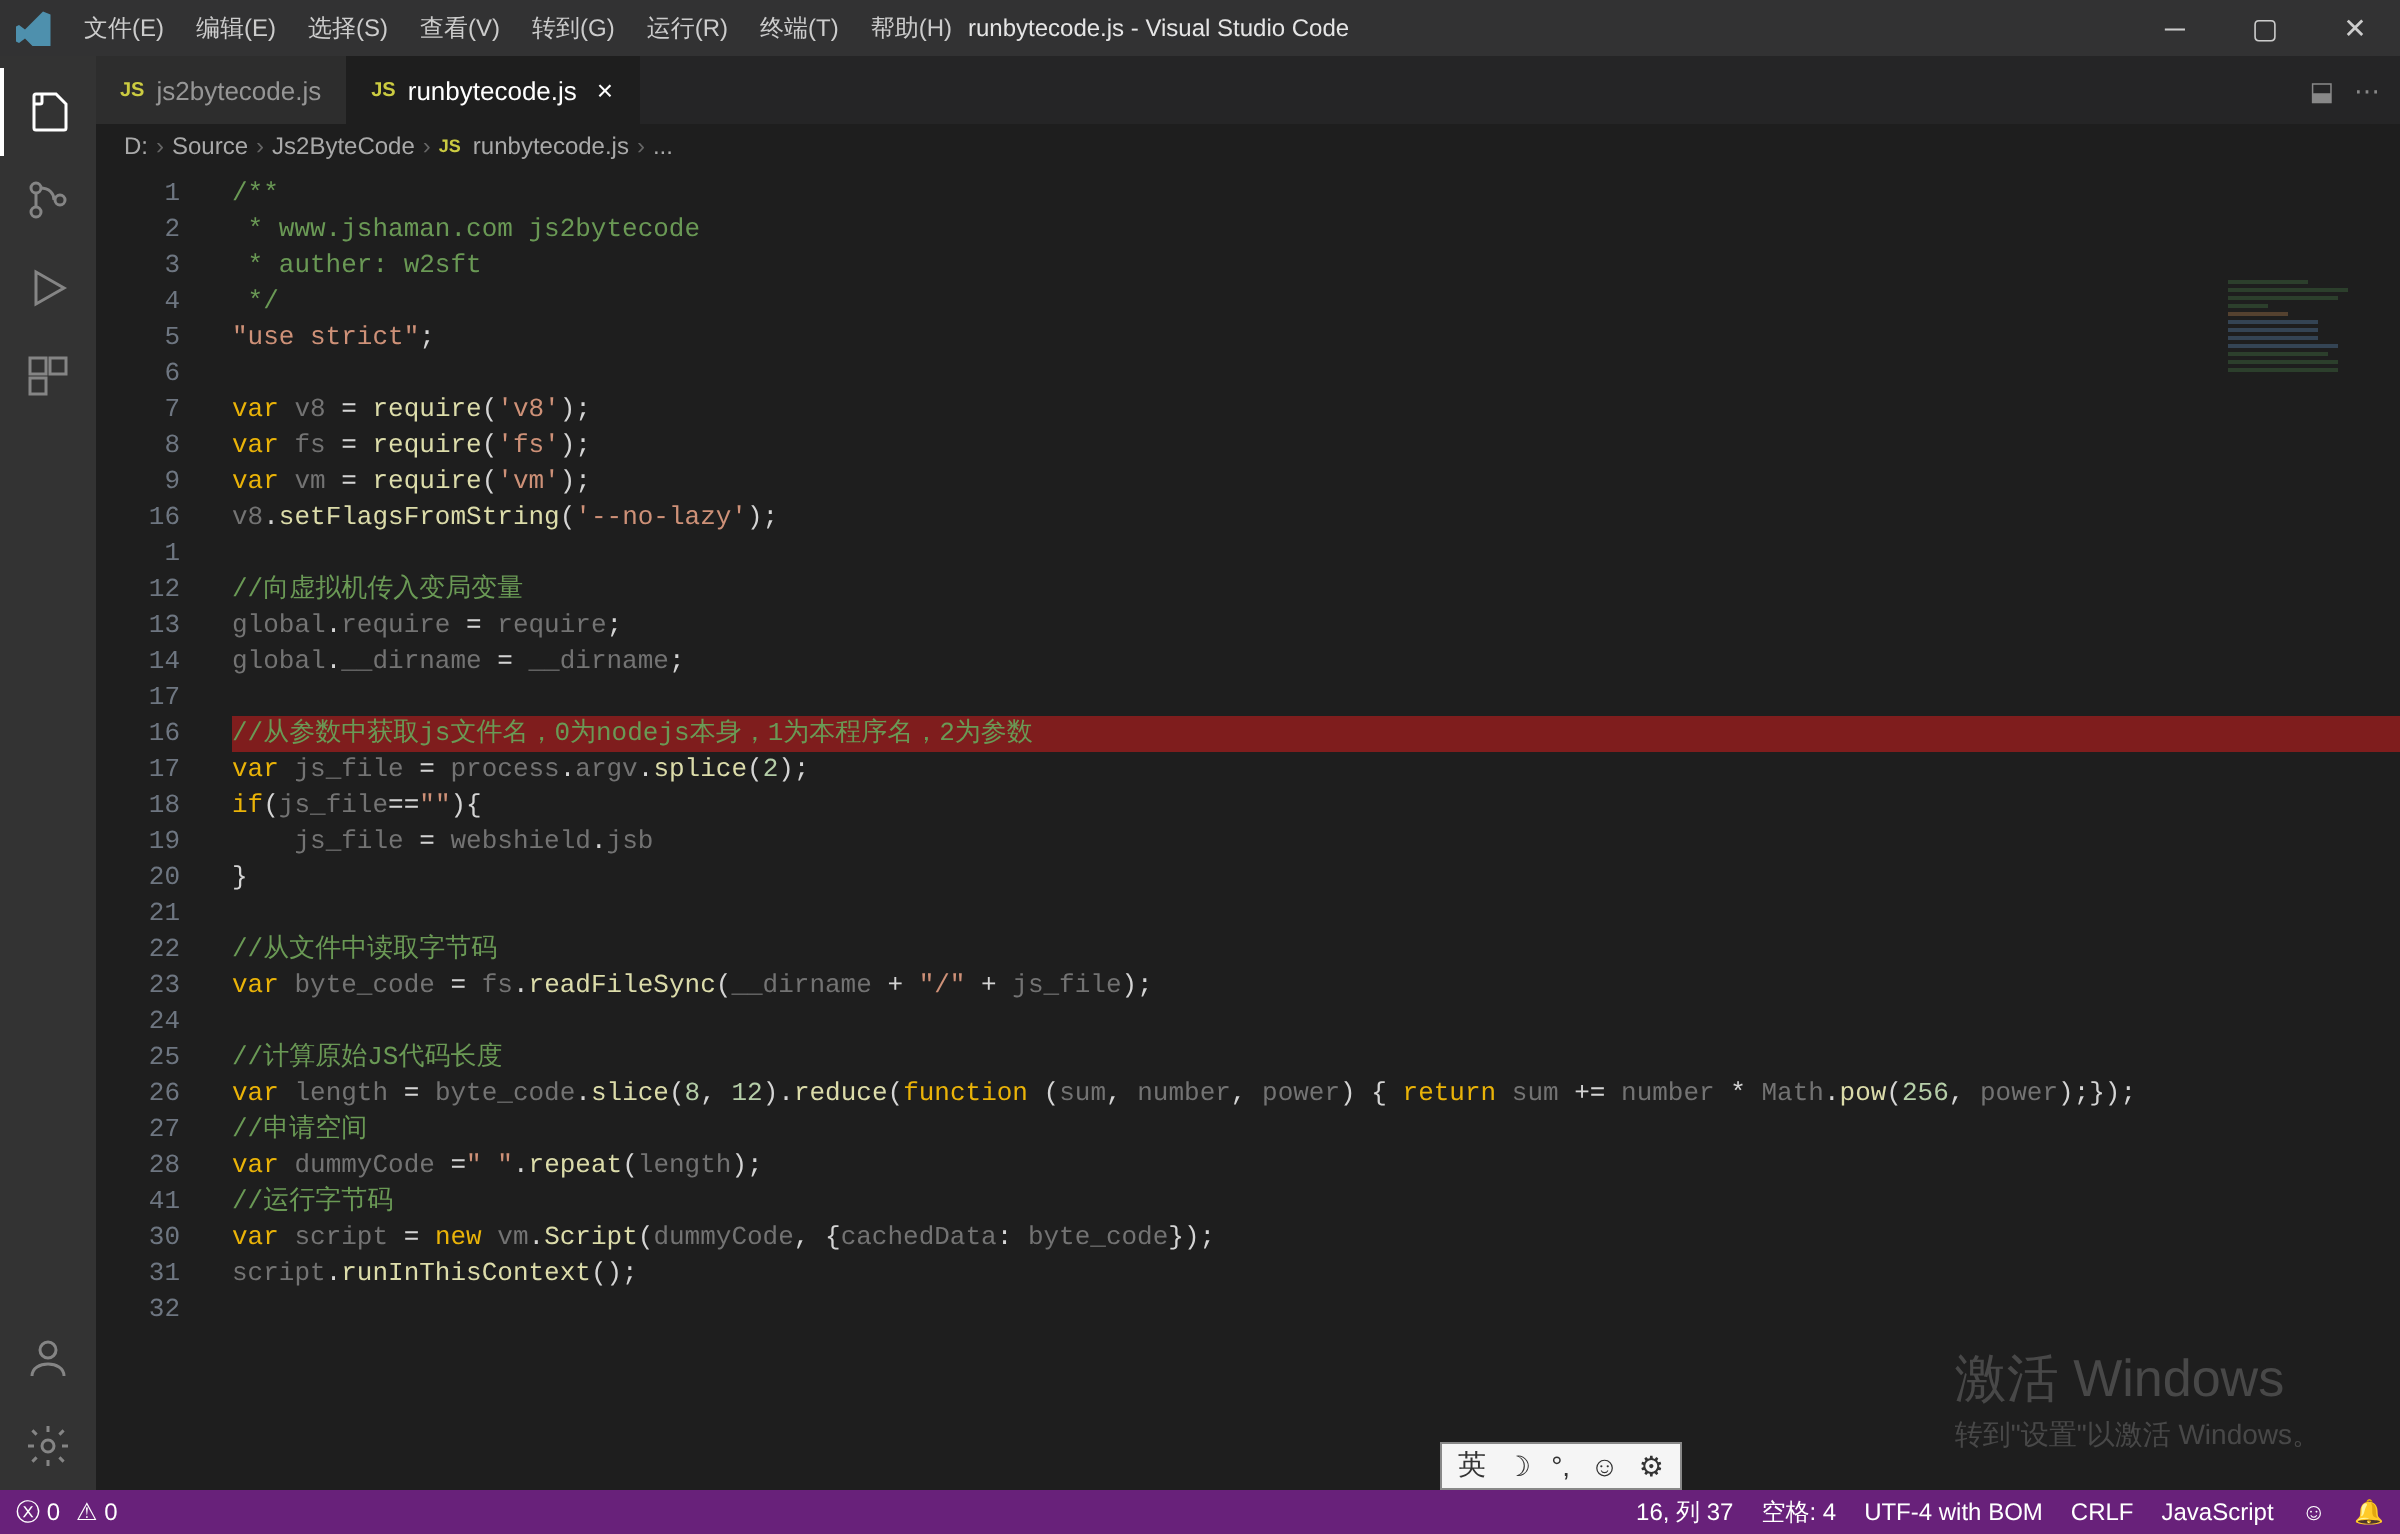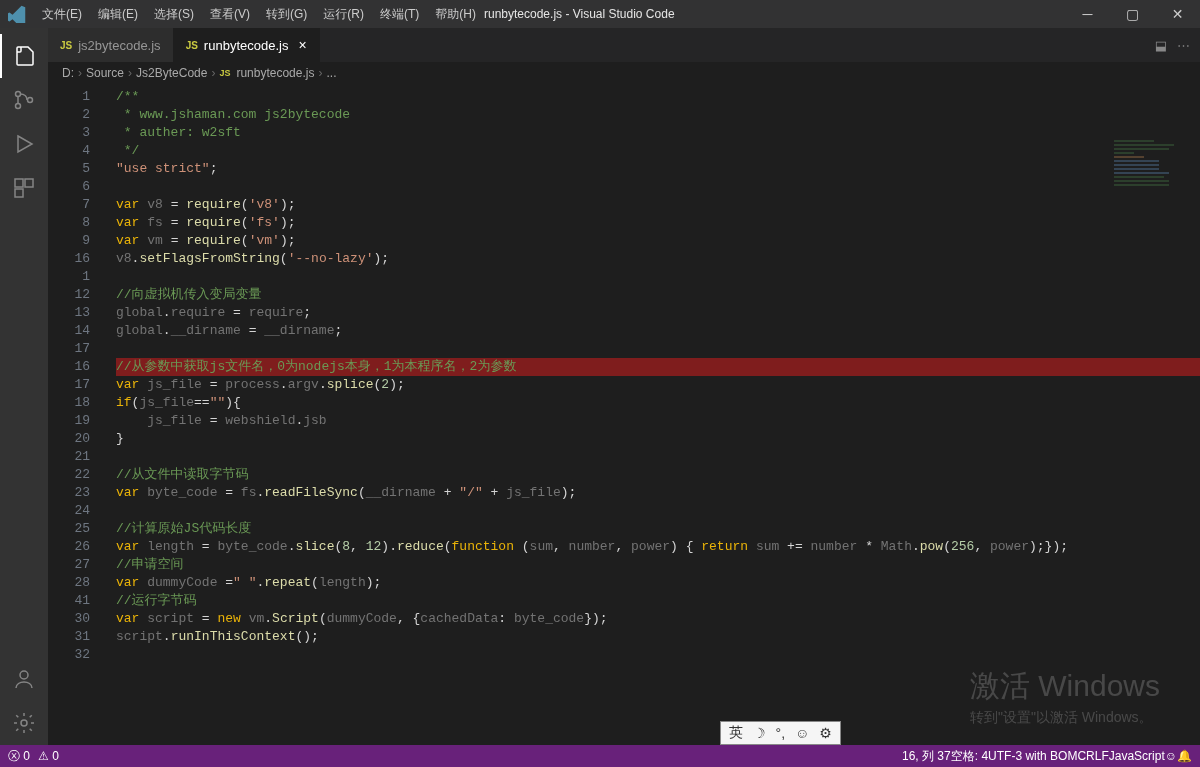--- a/index.html
+++ b/index.html
@@ -106,39 +106,39 @@
 .statusbar {
   height: 22px;
   background: #68217a;
   color: #ffffff;
   display: flex;
   align-items: center;
   font-size: 12px;
   padding: 0 8px;
 }
 .statusbar .left { display:flex; gap:8px; align-items:center; }
-.statusbar .right { margin-left:auto; display:flex; gap:0; align-items:center; }
+.statusbar .right { margin-left:auto; display:flex; gap:14px; align-items:center; }
 .ime-bar {
   position: absolute;
   bottom: 22px; left: 720px;
   height: 24px;
   background: #f5f5f5;
   border: 1px solid #888;
   display: flex; align-items:center; gap:10px;
   padding: 0 8px;
   color: #333;
   font-size: 14px;
 }
 .watermark {
   position: absolute;
   right: 40px; bottom: 40px;
   color: rgba(200,200,200,0.25);
   text-align: left;
 }
-.watermark .l1 { font-size: 30px; }
+.watermark .l1 { font-size: 26px; }
 .watermark .l2 { font-size: 14px; margin-top:2px;}
 svg { display:block; }
 </style>
 </head>
 <body>
 
 <div class="titlebar">
   <div class="logo">
     <svg width="18" height="18" viewBox="0 0 24 24">
         <path fill="#519aba" d="M23 3l-5-2-12 12-4-3-2 1v10l2 1 4-3 12 12 5-2V3z" opacity=".9"></path>
@@ -305,19 +305,19 @@
 </div>
 
 <div class="statusbar">
   <div class="left">
     <span>ⓧ <span>0</span></span>
     <span>⚠ <span>0</span></span>
   </div>
   <div class="right">
     <span>16, 列 37</span>
     <span>空格: 4</span>
-    <span>UTF-3 with BOM</span>
+    <span>UTF-4 with BOM</span>
     <span>CRLF</span>
     <span>JavaScript</span>
     <span>☺</span>
     <span>🔔</span>
   </div>
 </div>
 
 </body></html>

